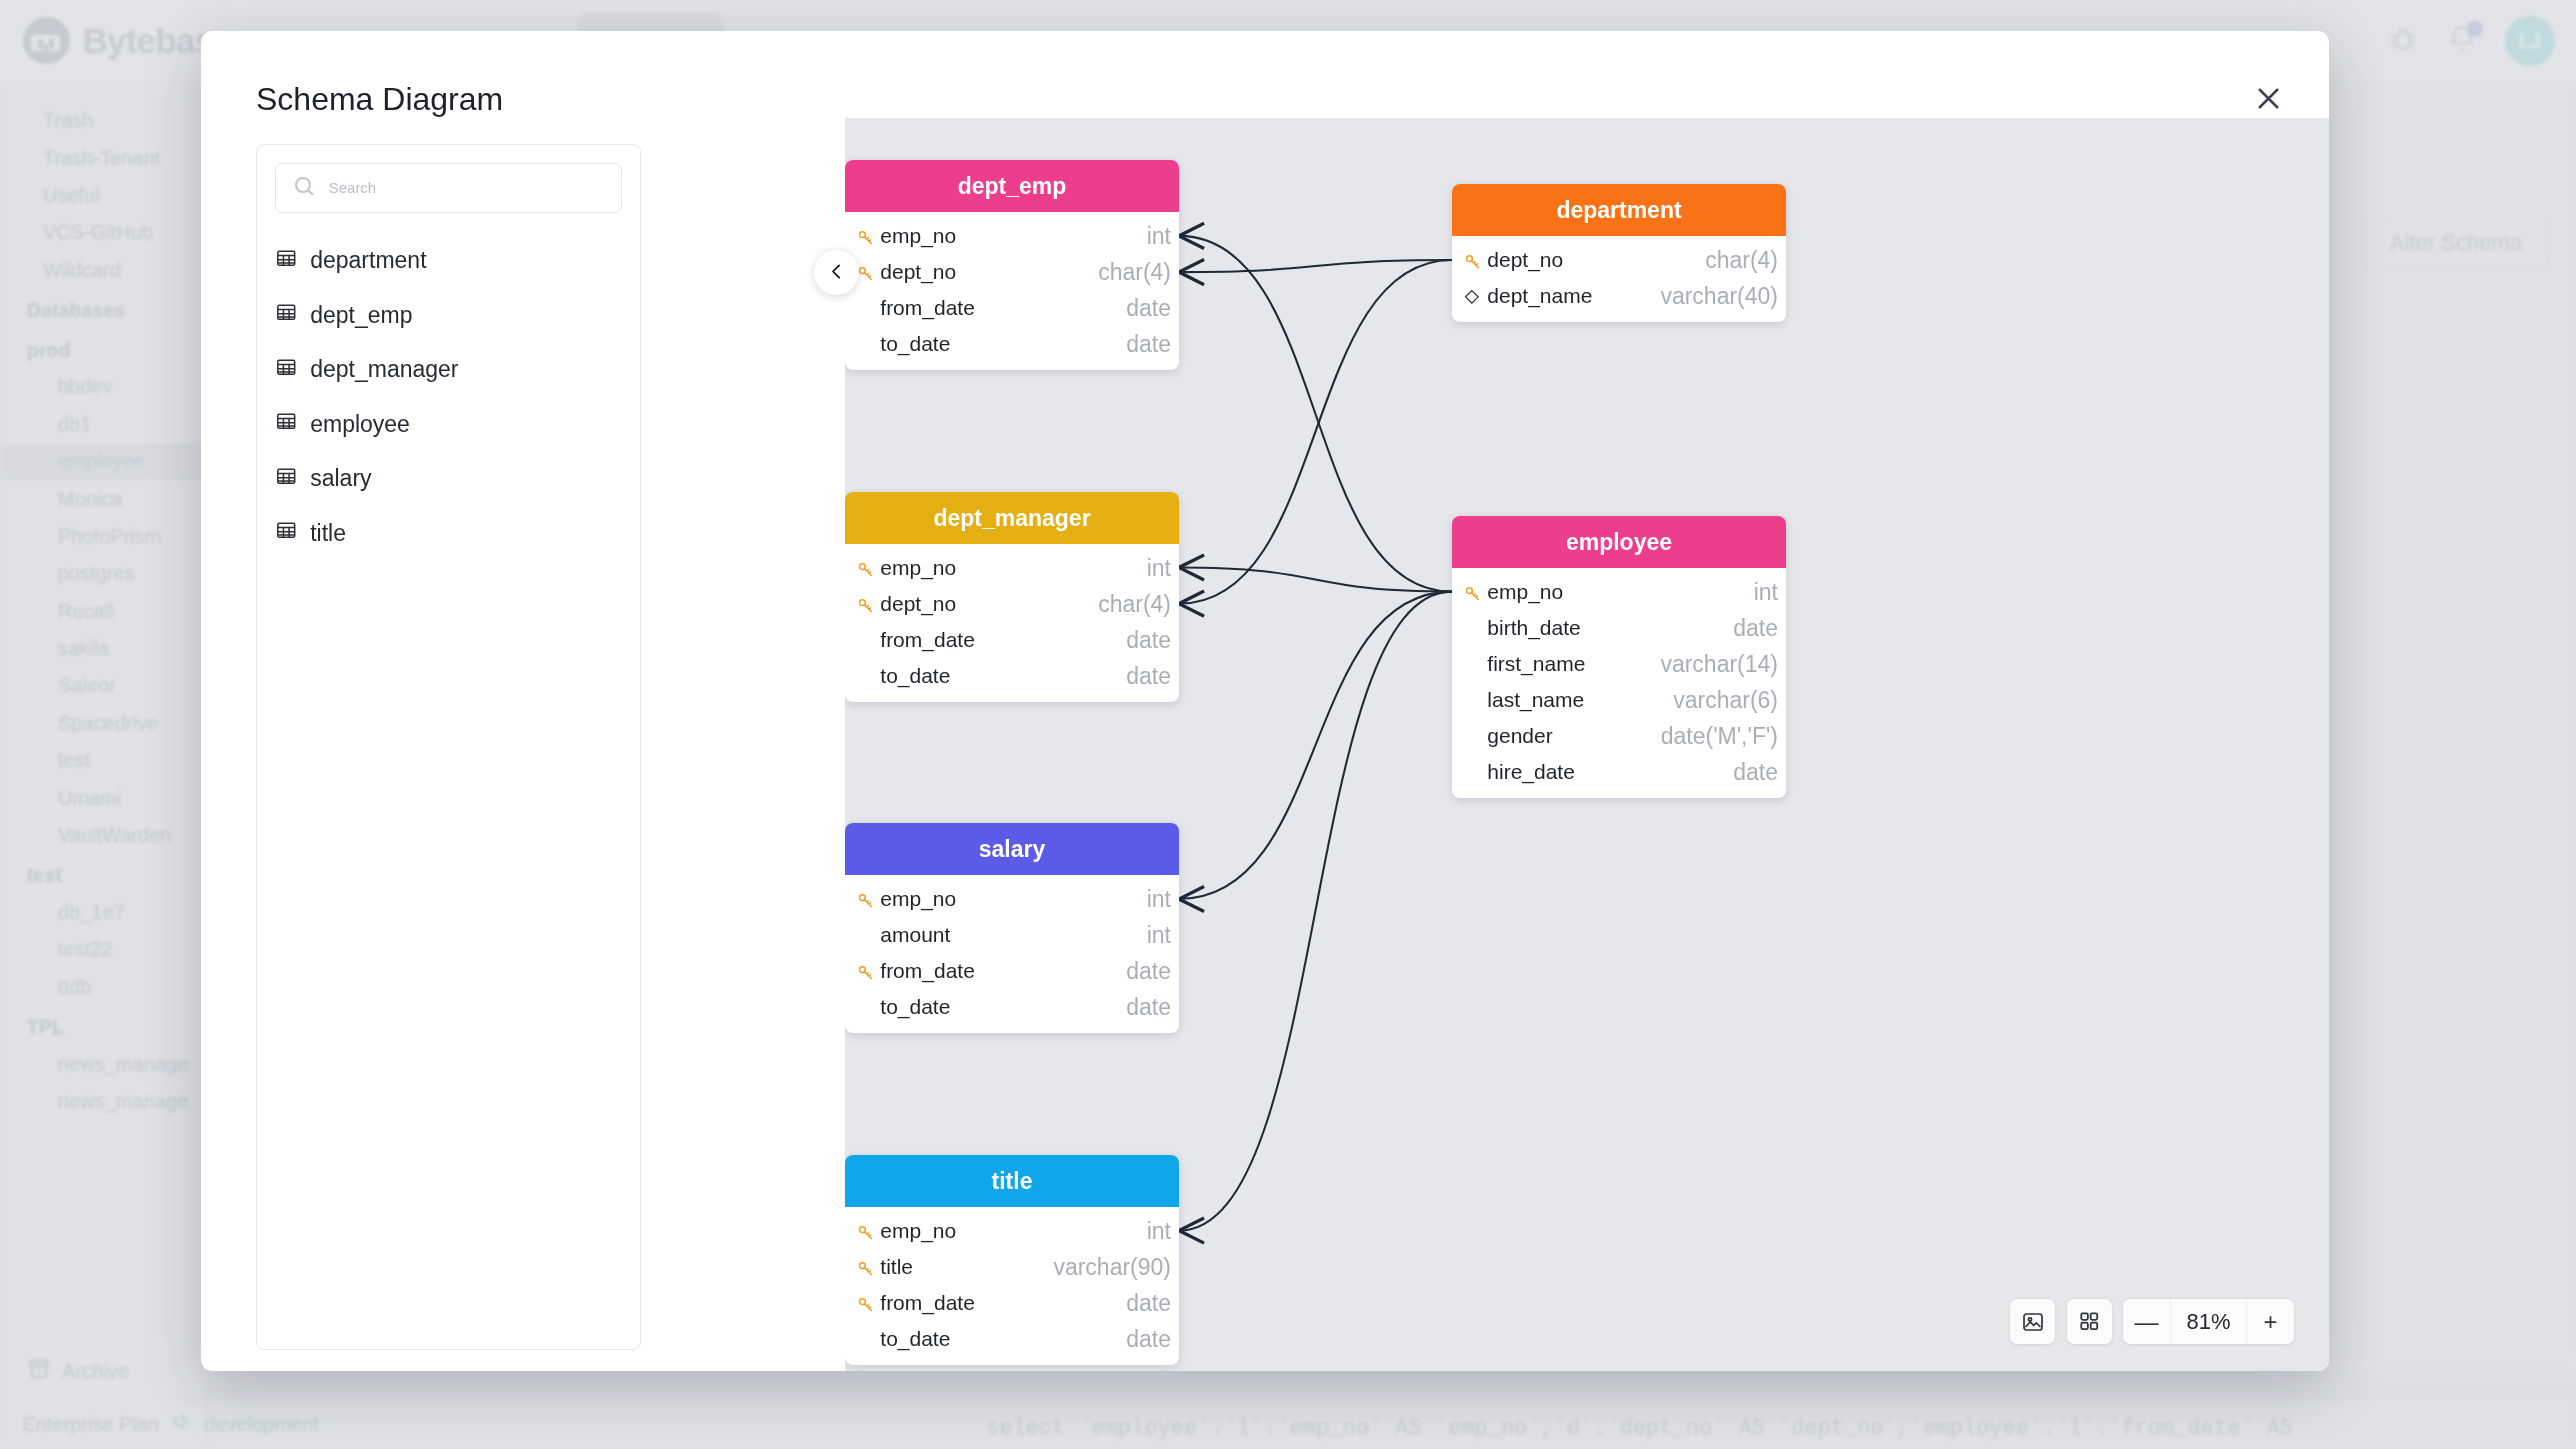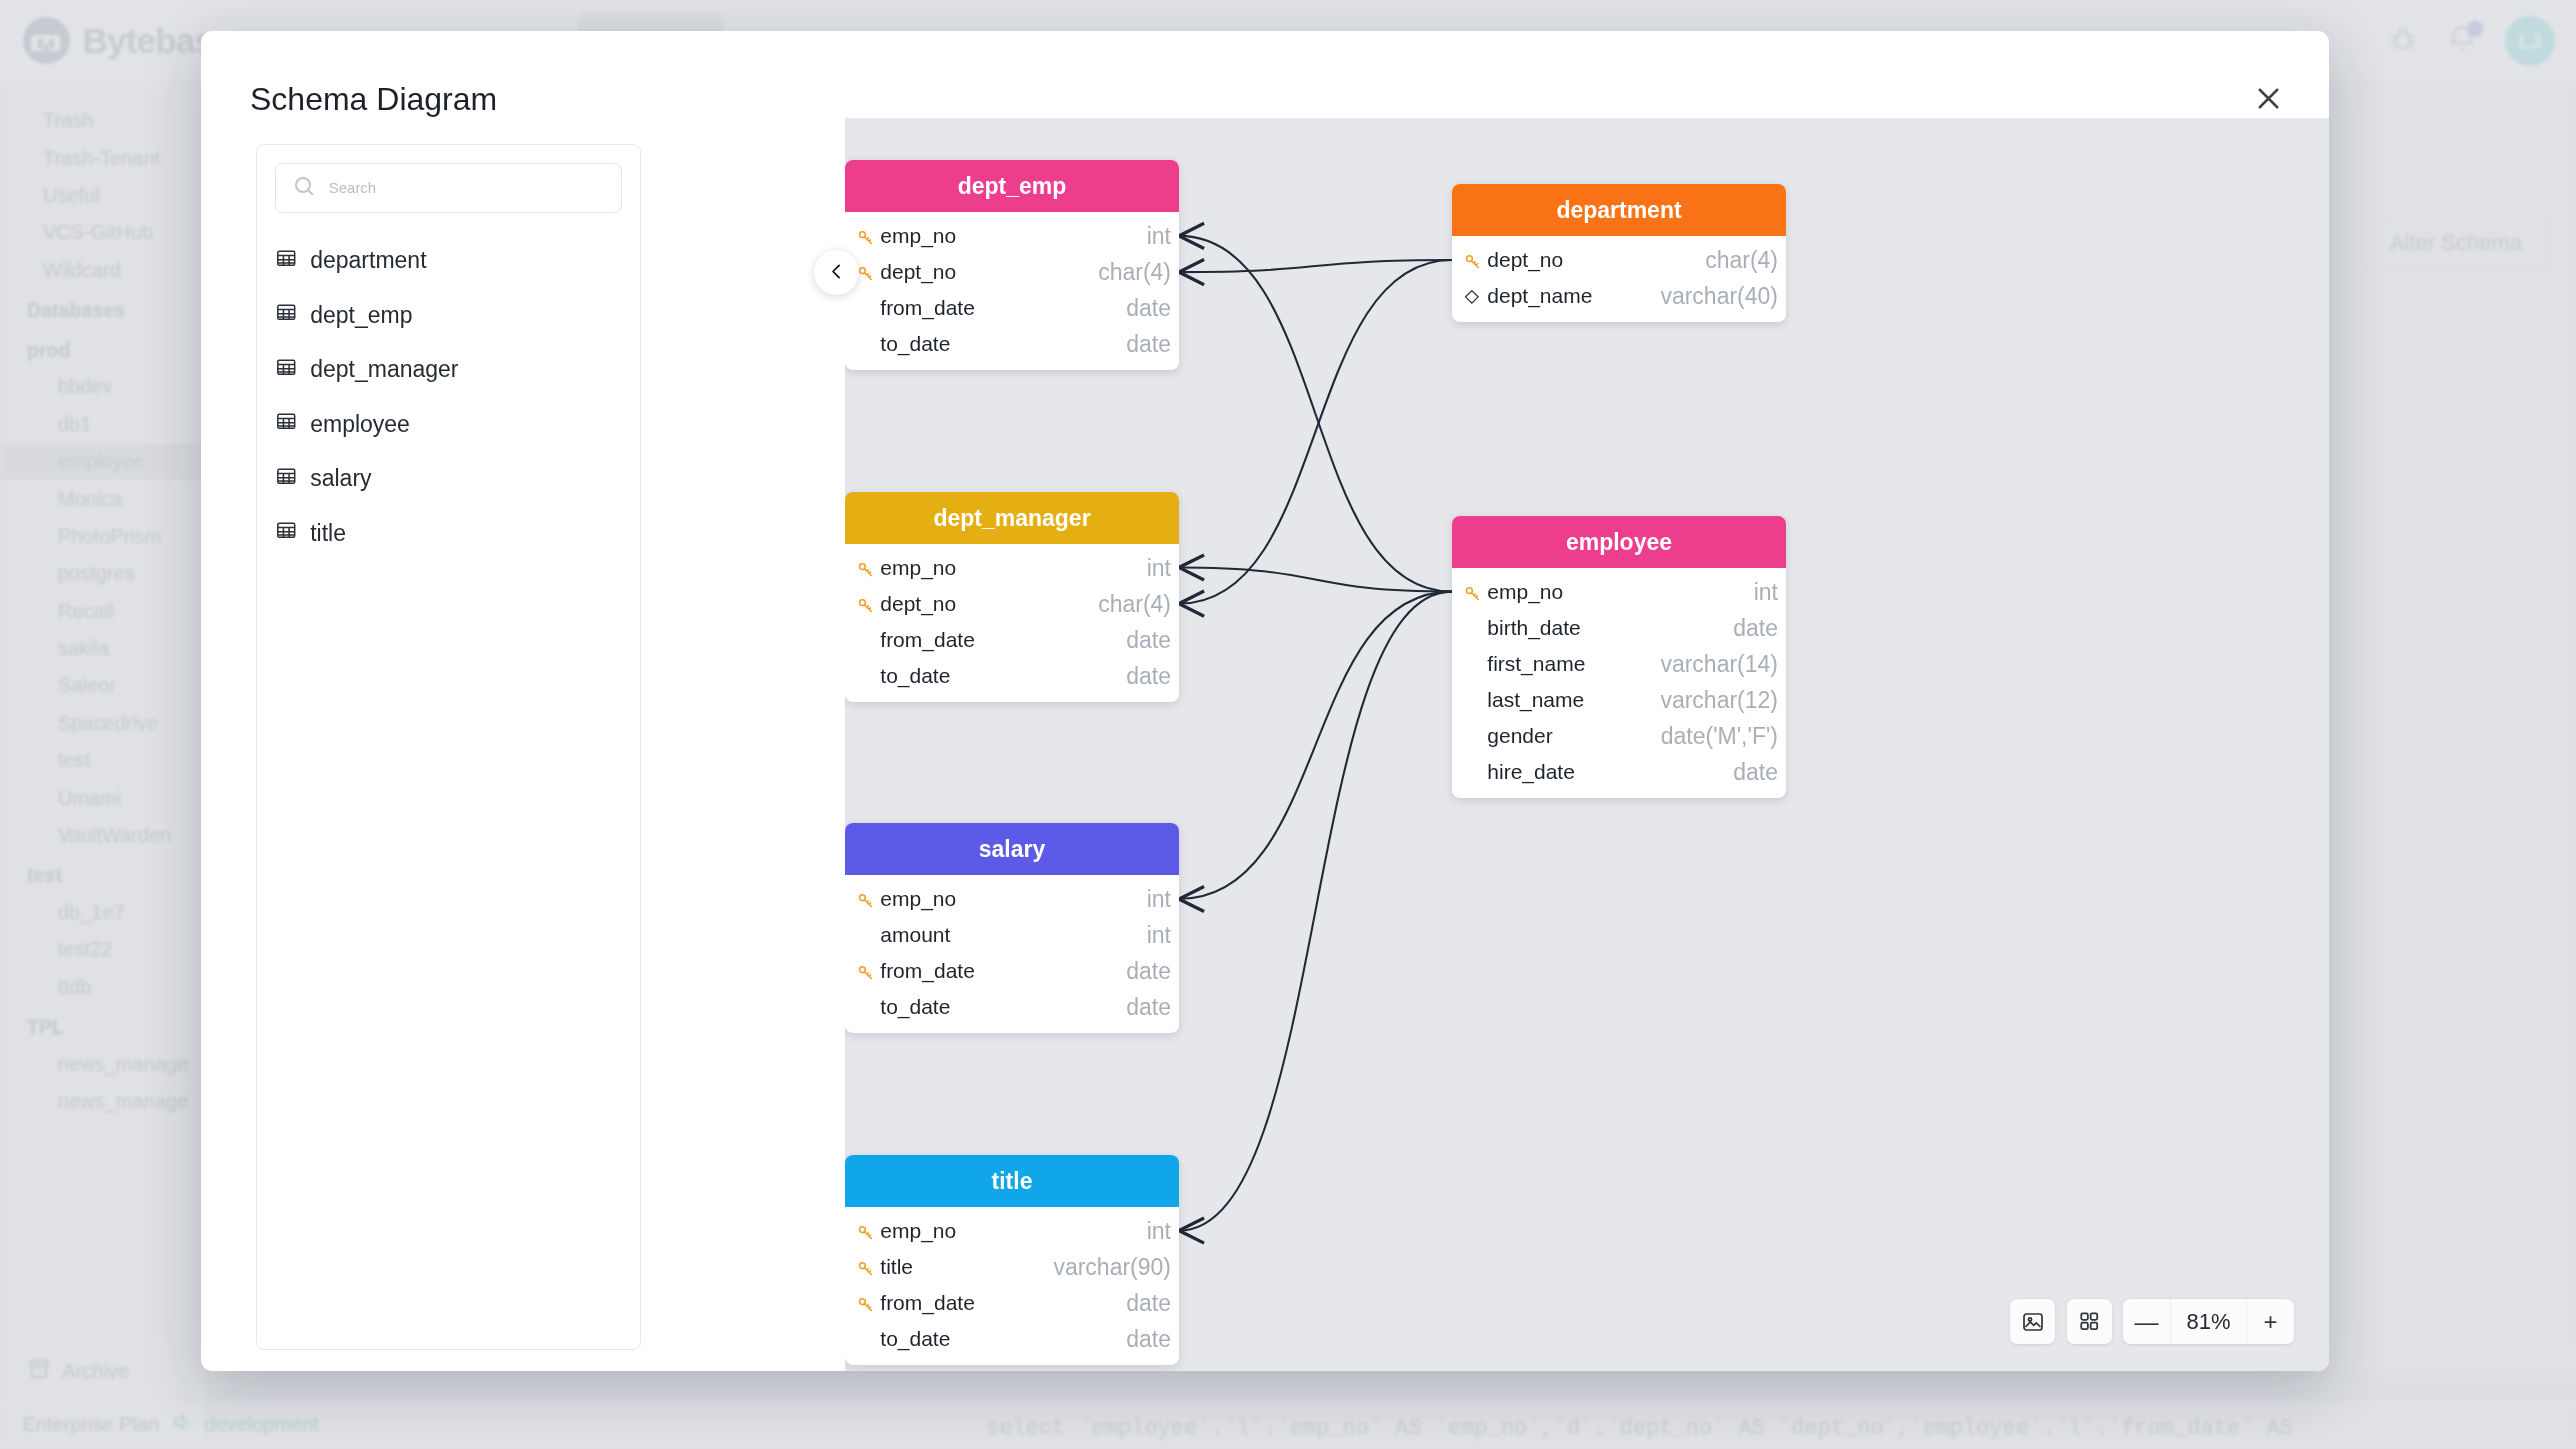--- a/index.html
+++ b/index.html
@@ -106,21 +106,21 @@
   
   #modal {
     position: absolute; left: 201px; top: 31px;
     width: 2128px; height: 1340px;
     background: #ffffff;
     border-radius: 11.3px;
     box-shadow: 0 16px 56px rgba(20,24,35,.22);
     overflow: hidden;
   }
   #modal-title {
-    position: absolute; left: 49px; top: 50px;
+    position: absolute; left: 55px; top: 50px;
     font-size: 32px; color: #1d2129; font-weight: 400;
   }
   #modal-close {
     position: absolute; right: 43px; top: 50px;
     width: 35px; height: 35px; color: #3c4149; cursor: pointer;
   }
 
   
   #table-panel {
     position: absolute; left: 55px; top: 113px;
@@ -517,21 +517,21 @@
               <span class="col-type">date</span>
             </div>
             <div class="col-row">
               <span class="col-icon"></span>
               <span class="col-name">first_name</span>
               <span class="col-type">varchar(14)</span>
             </div>
             <div class="col-row">
               <span class="col-icon"></span>
               <span class="col-name">last_name</span>
-              <span class="col-type">varchar(12)</span>
+              <span class="col-type">varchar(6)</span>
             </div>
             <div class="col-row">
               <span class="col-icon"></span>
               <span class="col-name">gender</span>
               <span class="col-type">date('M','F')</span>
             </div>
             <div class="col-row">
               <span class="col-icon"></span>
               <span class="col-name">hire_date</span>
               <span class="col-type">date</span>

